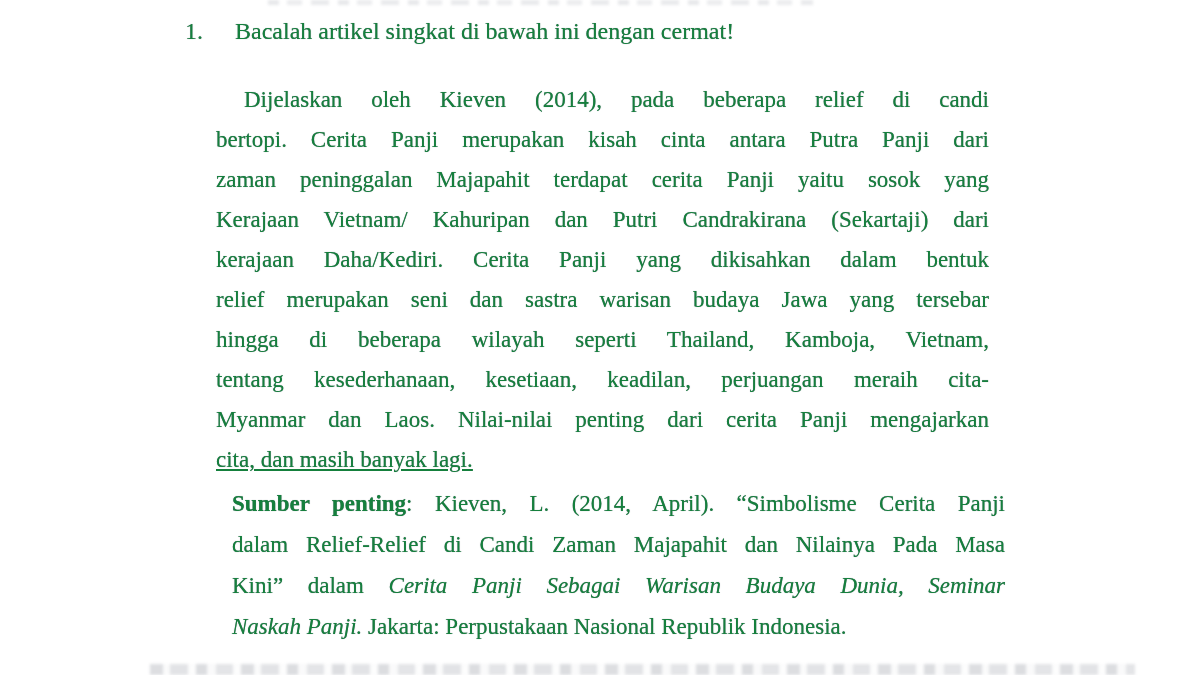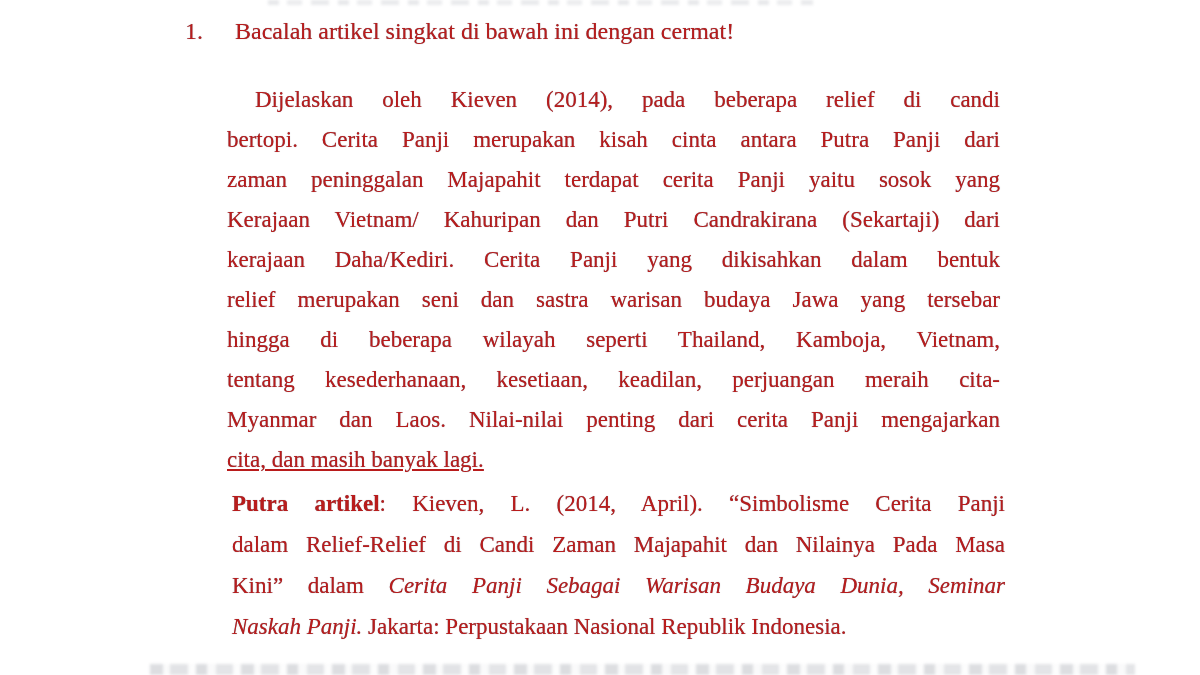--- a/index.html
+++ b/index.html
@@ -9,39 +9,39 @@
     overflow: hidden;
     font-family: "Liberation Serif", "DejaVu Serif", serif;
   }
   .page {
     position: relative;
     width: 1200px; height: 675px;
     background: #ffffff;
   }
   
   .scan-text {
-    color: #b91c1c;
+    color: #15803d;
     filter: blur(0.35px);
     text-shadow: 0 0 0.7px rgba(62,70,86,0.75);
   }
   .instruction-row {
     position: absolute;
     left: 185px; top: 16px;
     width: 860px;
     font-size: 24px;
     line-height: 30px;
     white-space: nowrap;
   }
   .instruction-row .num {
     display: inline-block;
     width: 50px;
   }
   .article {
     position: absolute;
-    left: 227px; top: 80px;
+    left: 216px; top: 80px;
     width: 773px;
   }
   .pline {
     width: 773px;
     height: 40px;
     font-size: 23px;
     line-height: 40px;
     text-align: justify;
     text-align-last: justify;
     overflow: visible;
@@ -109,21 +109,21 @@
     <div class="pline">kerajaan Daha/Kediri. Cerita Panji yang dikisahkan dalam bentuk</div>
     <div class="pline">relief merupakan seni dan sastra warisan budaya Jawa yang tersebar</div>
     <div class="pline">hingga di beberapa wilayah seperti Thailand, Kamboja, Vietnam,</div>
     <div class="pline">tentang kesederhanaan, kesetiaan, keadilan, perjuangan meraih cita-</div>
     <div class="pline">Myanmar dan Laos. Nilai-nilai penting dari cerita Panji mengajarkan</div>
     <div class="pline lastline">cita, dan masih banyak lagi.</div>
   </div>
 
   <div class="source scan-text">
     <div class="sline">
-      <span class="b">Putra artikel</span><span>: Kieven, L. (2014, April). “Simbolisme Cerita Panji</span>
+      <span class="b">Sumber penting</span><span>: Kieven, L. (2014, April). “Simbolisme Cerita Panji</span>
     </div>
     <div class="sline">dalam Relief-Relief di Candi Zaman Majapahit dan Nilainya Pada Masa</div>
     <div class="sline">
       <span>Kini” dalam </span><span class="i">Cerita Panji Sebagai Warisan Budaya Dunia, Seminar</span>
     </div>
     <div class="sline lastline">
       <span class="i">Naskah Panji.</span><span> Jakarta: Perpustakaan Nasional Republik Indonesia.</span>
     </div>
   </div>
 

